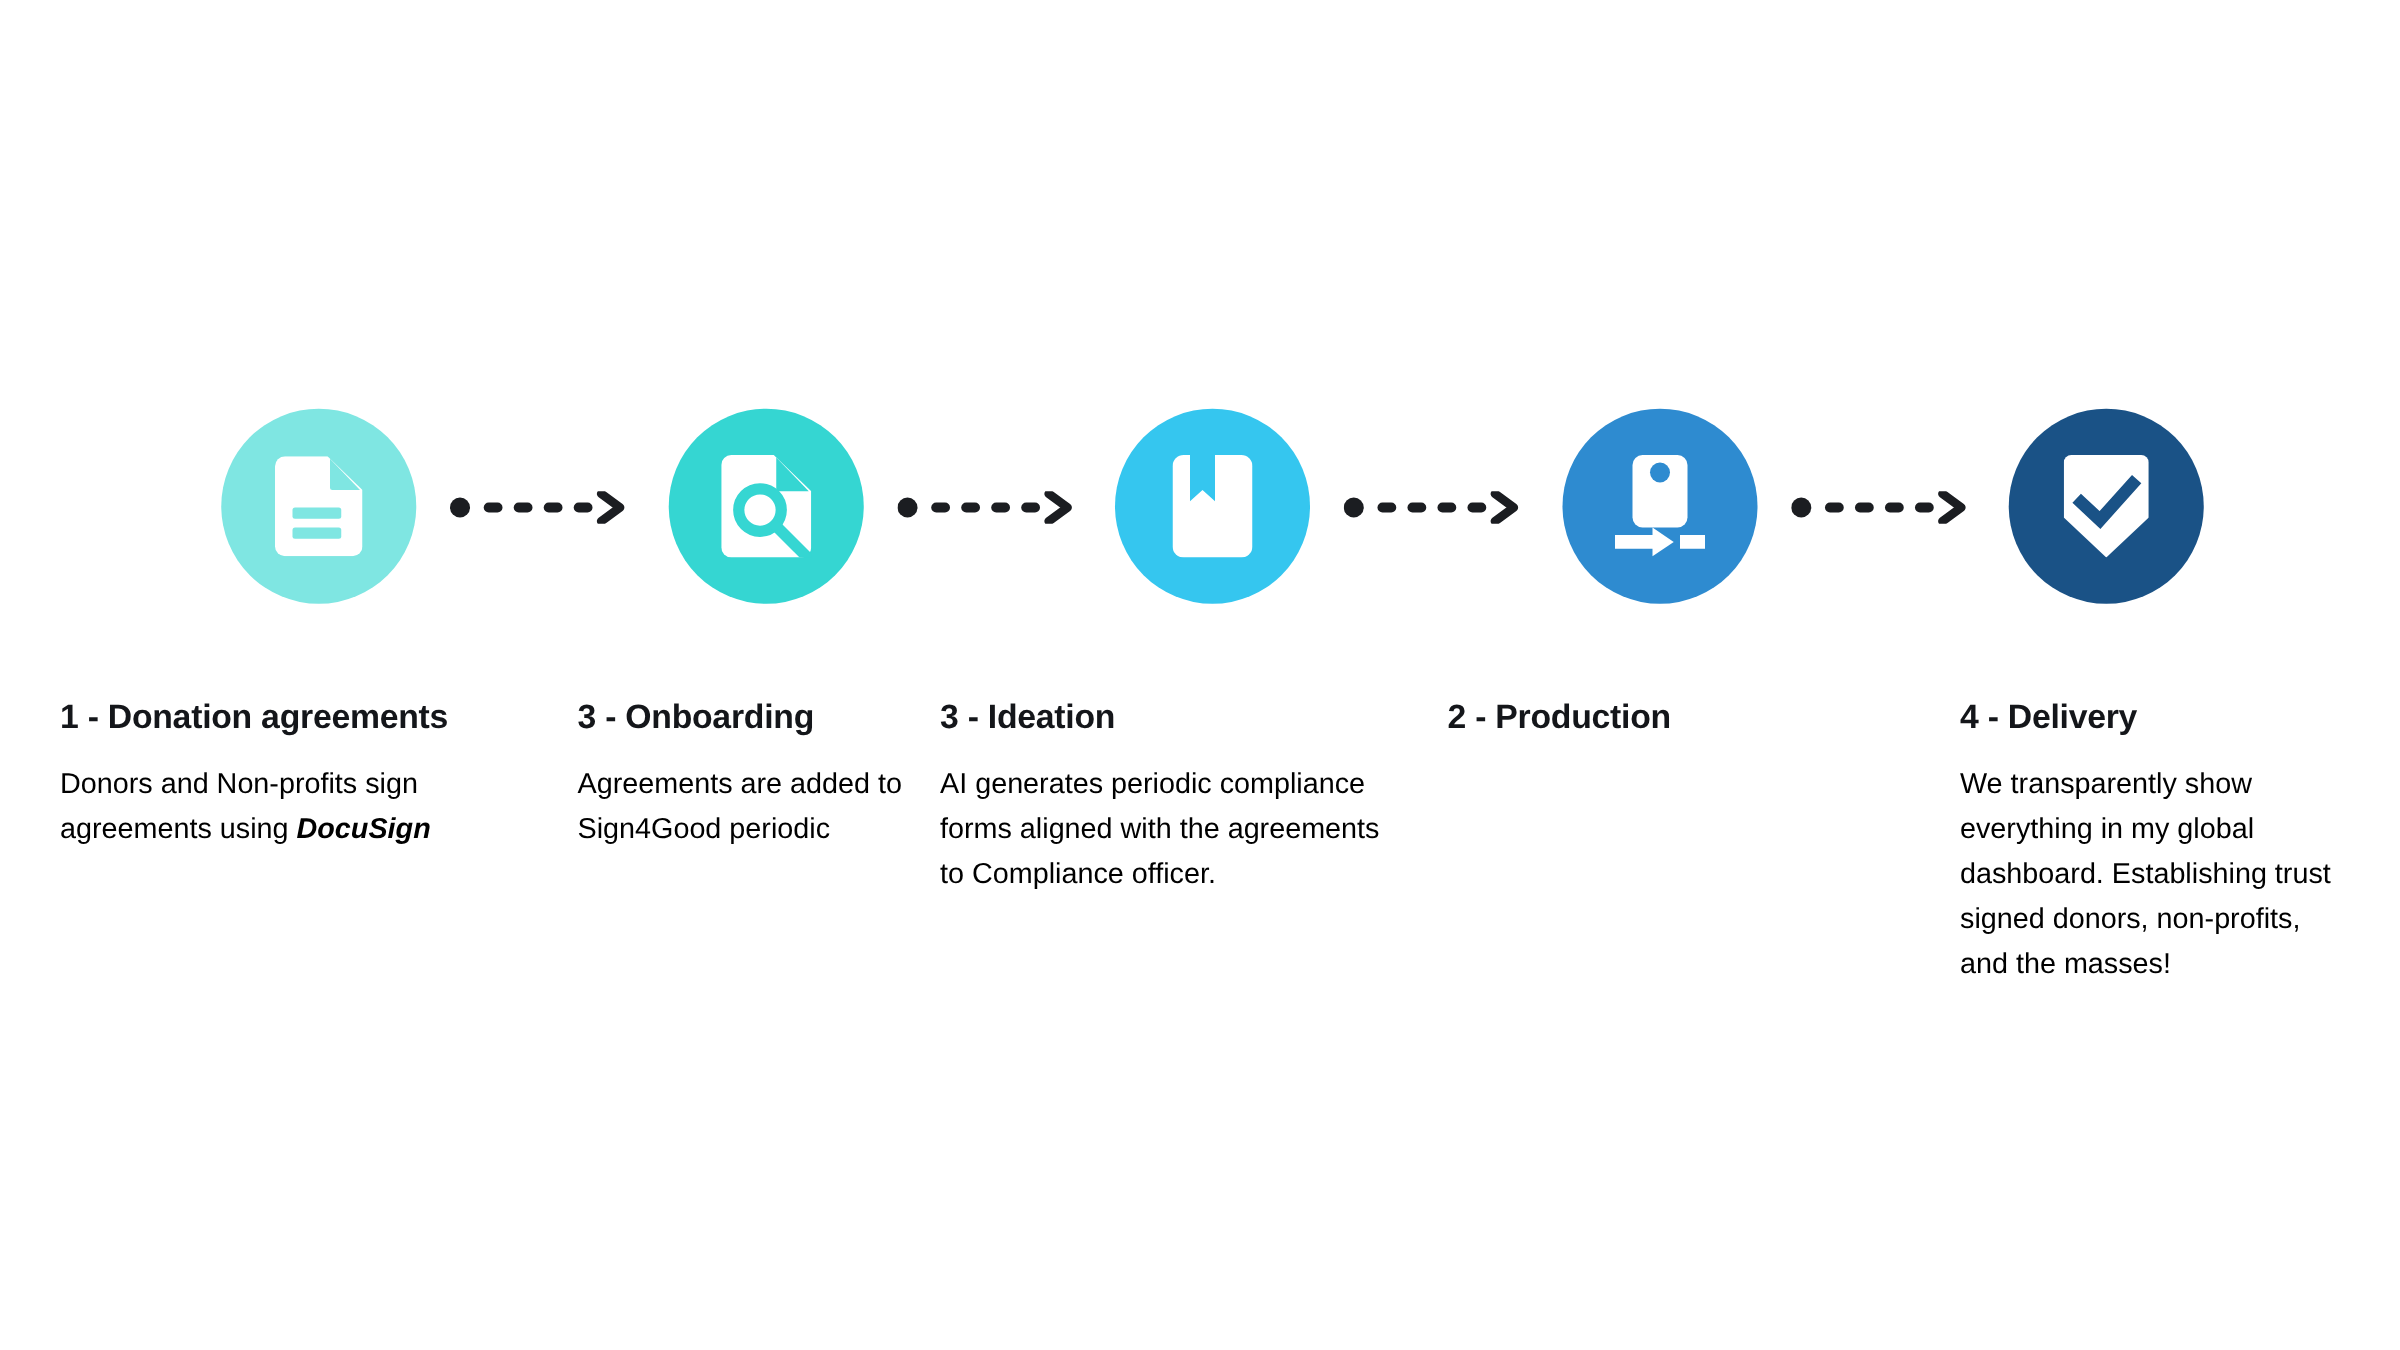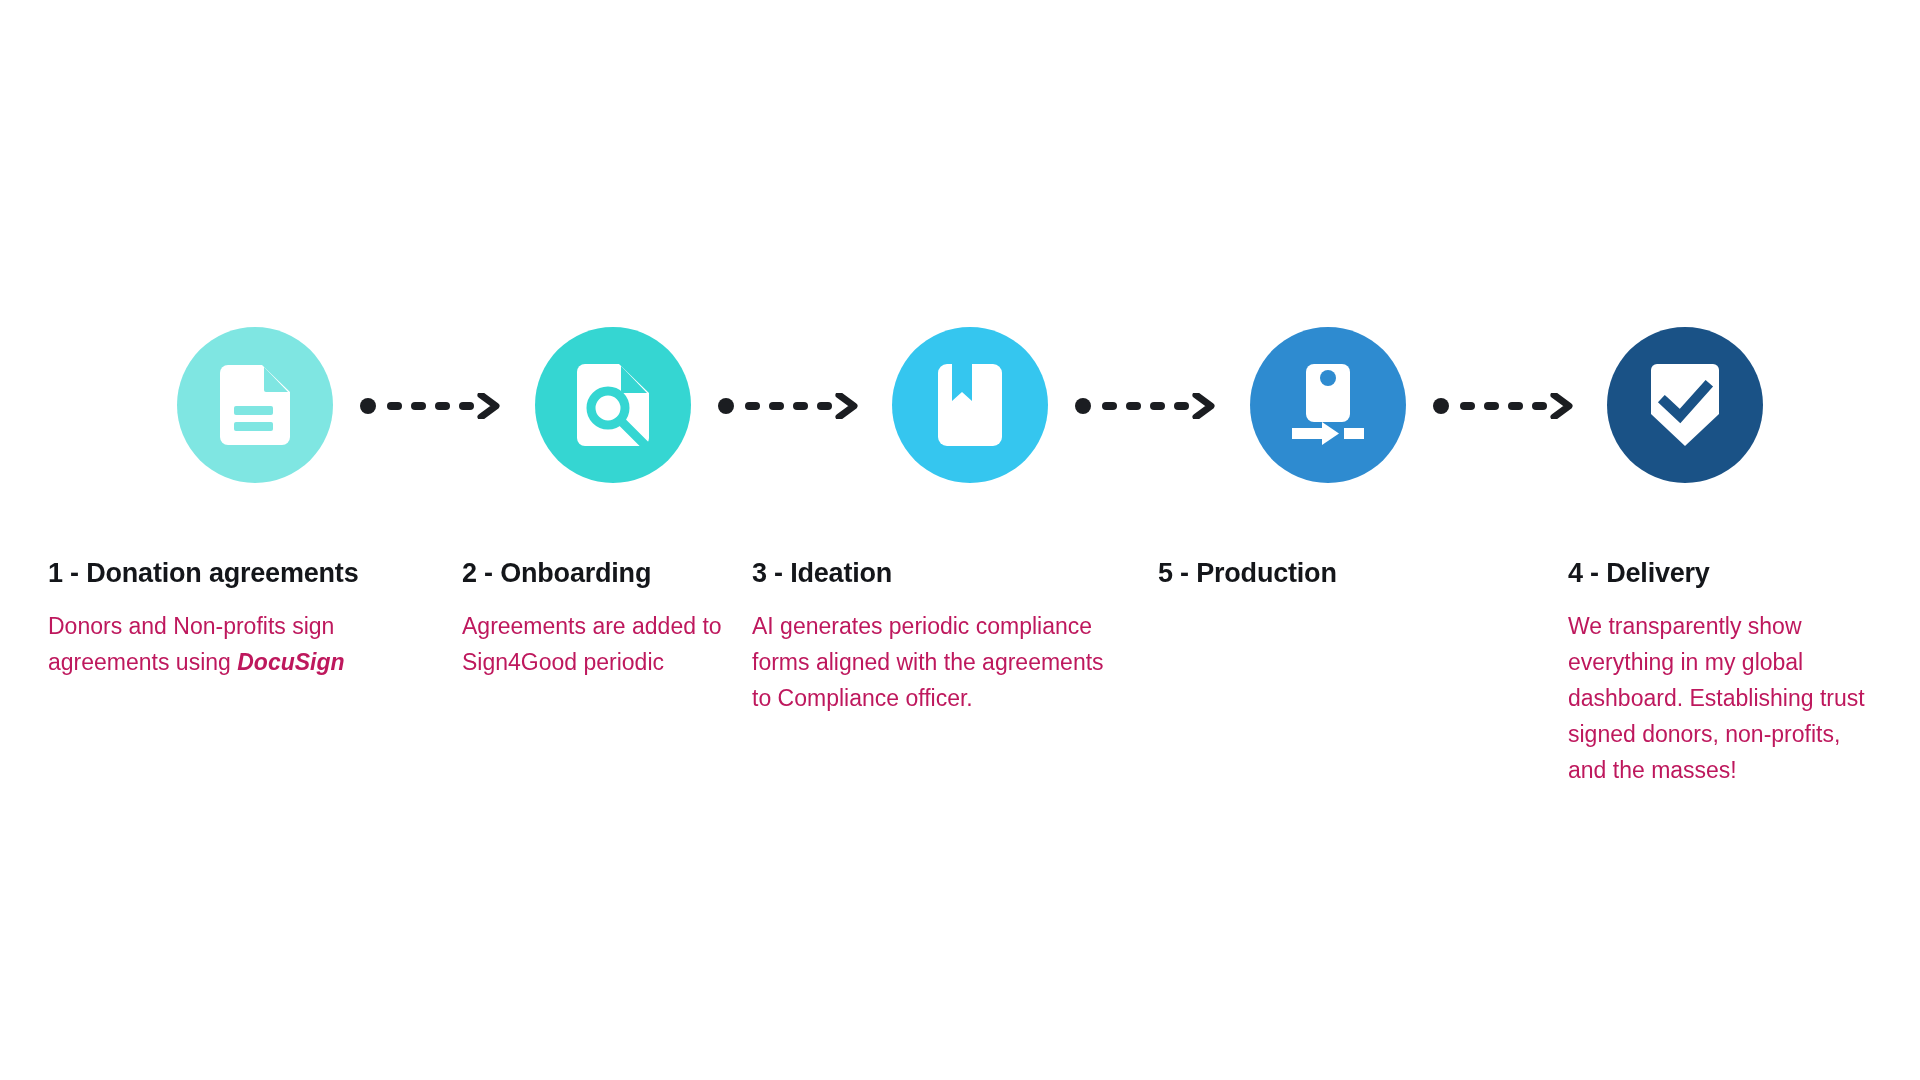--- a/index.html
+++ b/index.html
@@ -63,21 +63,21 @@
     font-weight: 700;
     color: #14161a;
     letter-spacing: -0.2px;
     white-space: nowrap;
     margin-bottom: 18px;
   }
 
   .step-desc {
     font-size: 23px;
     line-height: 36px;
-    color: #be185d;
+    color: #000000;
     font-weight: 400;
   }
 
   .step-desc .em {
     font-weight: 700;
     font-style: italic;
   }
 </style>
 </head>
 <body>
@@ -199,31 +199,31 @@
     </div>
 
   </div>
 
   <div class="text-col" style="left:48px;width:360px">
     <div class="step-title">1 - Donation agreements</div>
     <div class="step-desc"><span>Donors and Non-profits sign agreements using </span><span class="em">DocuSign</span></div>
   </div>
 
   <div class="text-col" style="left:462px;width:280px">
-    <div class="step-title">2 - Onboarding</div>
+    <div class="step-title">3 - Onboarding</div>
     <div class="step-desc">Agreements are added to Sign4Good periodic</div>
   </div>
 
   <div class="text-col" style="left:752px;width:355px">
     <div class="step-title">3 - Ideation</div>
     <div class="step-desc">AI generates periodic compliance forms aligned with the agreements to Compliance officer.</div>
   </div>
 
   <div class="text-col" style="left:1158px;width:375px">
-    <div class="step-title">5 - Production</div>
+    <div class="step-title">2 - Production</div>
   </div>
 
   <div class="text-col" style="left:1568px;width:310px">
     <div class="step-title">4 - Delivery</div>
     <div class="step-desc">We transparently show everything in my global dashboard. Establishing trust signed donors, non-profits, and the masses!</div>
   </div>
 
 </div>
 
 </body></html>

